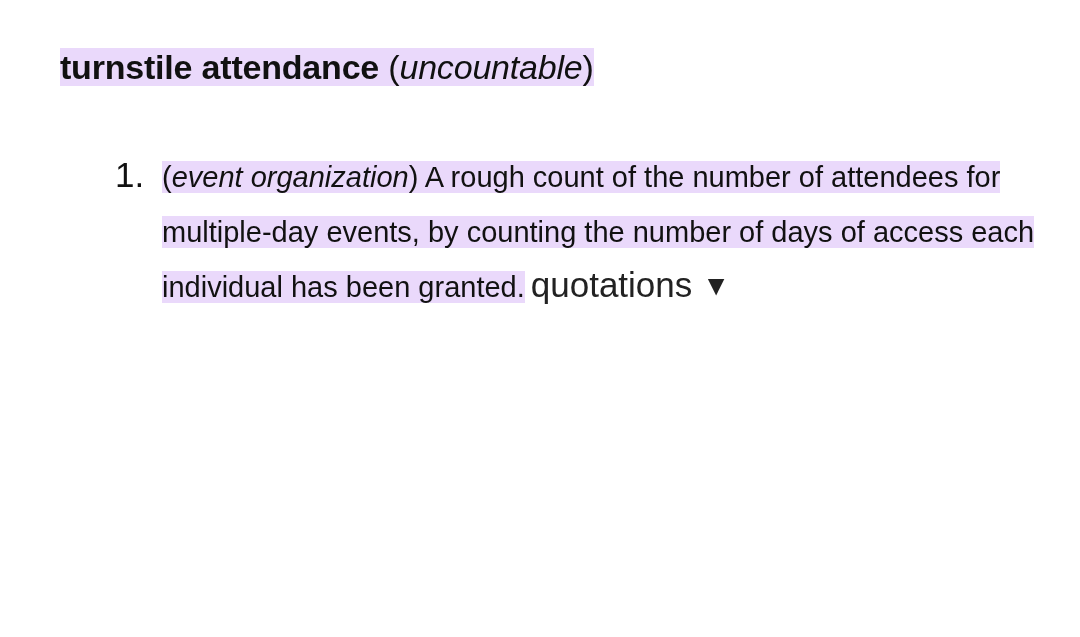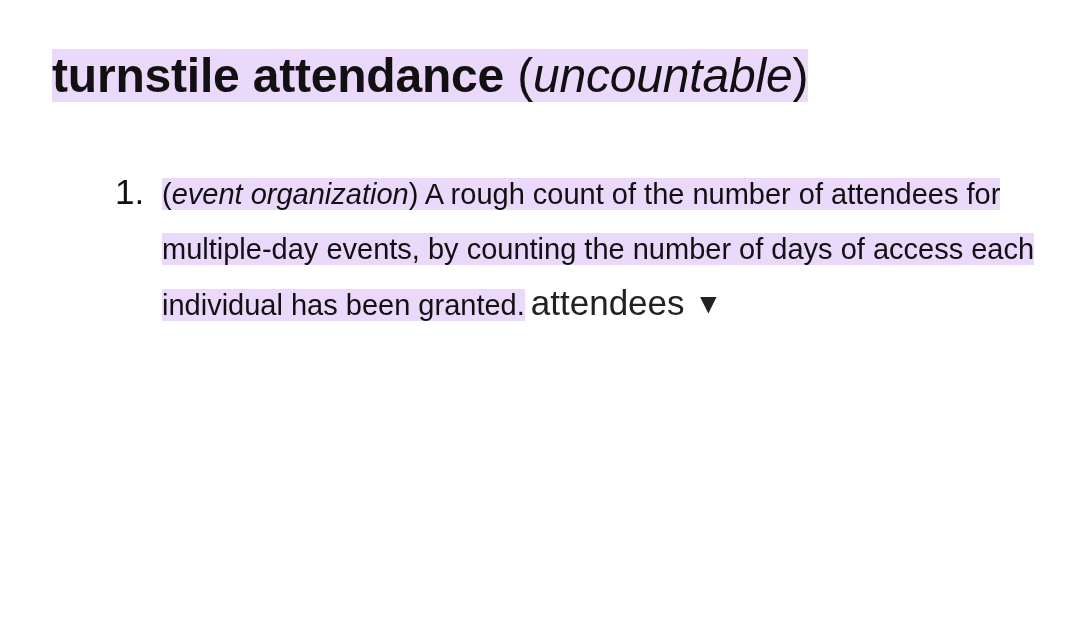--- a/index.html
+++ b/index.html
@@ -15,24 +15,24 @@
     overflow: hidden;
   }
   .page {
     position: relative;
     width: 1080px;
     height: 637px;
     box-sizing: border-box;
     padding: 46px 40px 0 48px;
   }
   .headword-line {
-    font-size: 48px;
+    font-size: 34px;
     line-height: 1.25;
     letter-spacing: -0.2px;
-    margin: 0 0 0 4px;
+    margin: 0 0 0 12px;
     white-space: nowrap;
   }
   .hl {
     background: #ead9fb;
     box-decoration-break: clone;
     -webkit-box-decoration-break: clone;
   }
   .headword {
     font-weight: bold;
   }
@@ -81,17 +81,17 @@
 <body>
 
 <div class="page">
 
   <div class="headword-line">
     <span class="hl"><span class="headword">turnstile attendance</span><span class="pos-paren"> </span><span class="pos-paren">(</span><span class="pos">uncountable</span><span class="pos-paren">)</span></span>
   </div>
 
   <ol class="senses">
     <li>
-      <span class="hl sense-text"><span>(</span><span class="label">event organization</span><span>)</span><span> A rough count of the number of attendees for multiple-day events, by counting the number of days of access each individual has been granted.</span></span><span class="quotations"><span>attendees</span><span class="caret">▼</span></span>
+      <span class="hl sense-text"><span>(</span><span class="label">event organization</span><span>)</span><span> A rough count of the number of attendees for multiple-day events, by counting the number of days of access each individual has been granted.</span></span><span class="quotations"><span>quotations</span><span class="caret">▼</span></span>
     </li>
   </ol>
 
 </div>
 
 </body></html>

